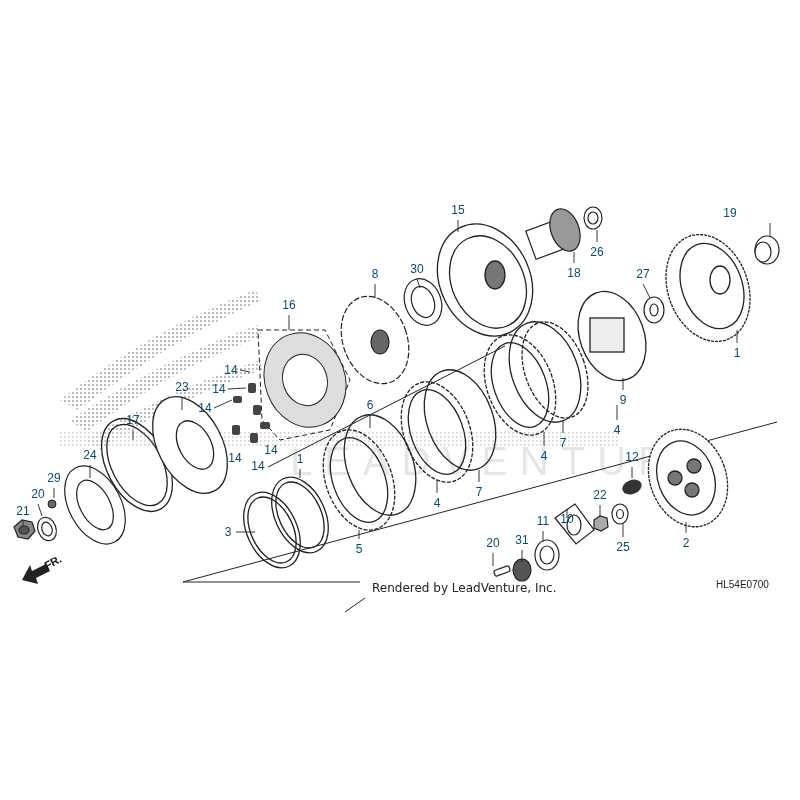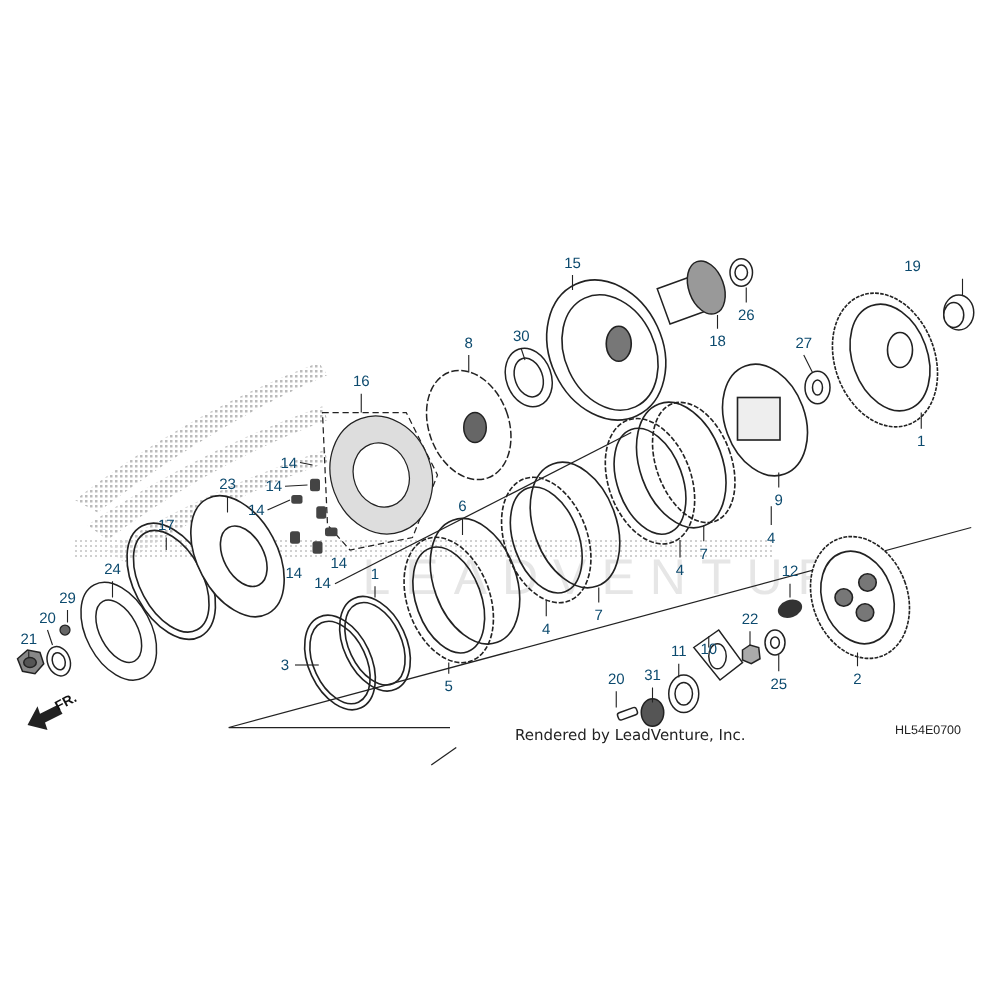--- a/index.html
+++ b/index.html
@@ -1,19 +1,19 @@
 <!DOCTYPE html>
 <html><head>
 <meta charset="utf-8">
 <style>
   html, body { margin:0; padding:0; background:#ffffff; }
   body { width:800px; height:800px; position:relative; overflow:hidden; font-family:"Liberation Sans", sans-serif; }
   #diagram { position:absolute; left:0; top:0; width:800px; height:800px; }
   .callout { position:absolute; font-family:Liberation Sans, sans-serif; font-size:12px; color:#0c4a6e; line-height:12px; transform:translate(-50%,-50%); white-space:nowrap; }
-  .footer-credit { position:absolute; left:372px; top:581px; font-family:"DejaVu Sans", sans-serif; font-size:12px; color:#222;margin-left:40px; }
+  .footer-credit { position:absolute; left:372px; top:581px; font-family:"DejaVu Sans", sans-serif; font-size:12px; color:#222; }
   .footer-code { position:absolute; left:716px; top:579px; font-family:"Liberation Sans", sans-serif; font-size:10px; color:#222;text-align:center; }
   .fr-label { position:absolute; left:44px; top:556px; font-family:"Liberation Sans", sans-serif; font-weight:bold; font-size:11px; color:#111; transform:rotate(-28deg); }
 </style>
 </head>
 <body>
 
 <svg id="diagram" width="800" height="800" viewBox="0 0 800 800" xmlns="http://www.w3.org/2000/svg">
   <defs>
     <pattern id="dots" width="4" height="4" patternUnits="userSpaceOnUse">
       <rect x="0" y="0" width="2" height="2" fill="#bbbbbb"></rect>

